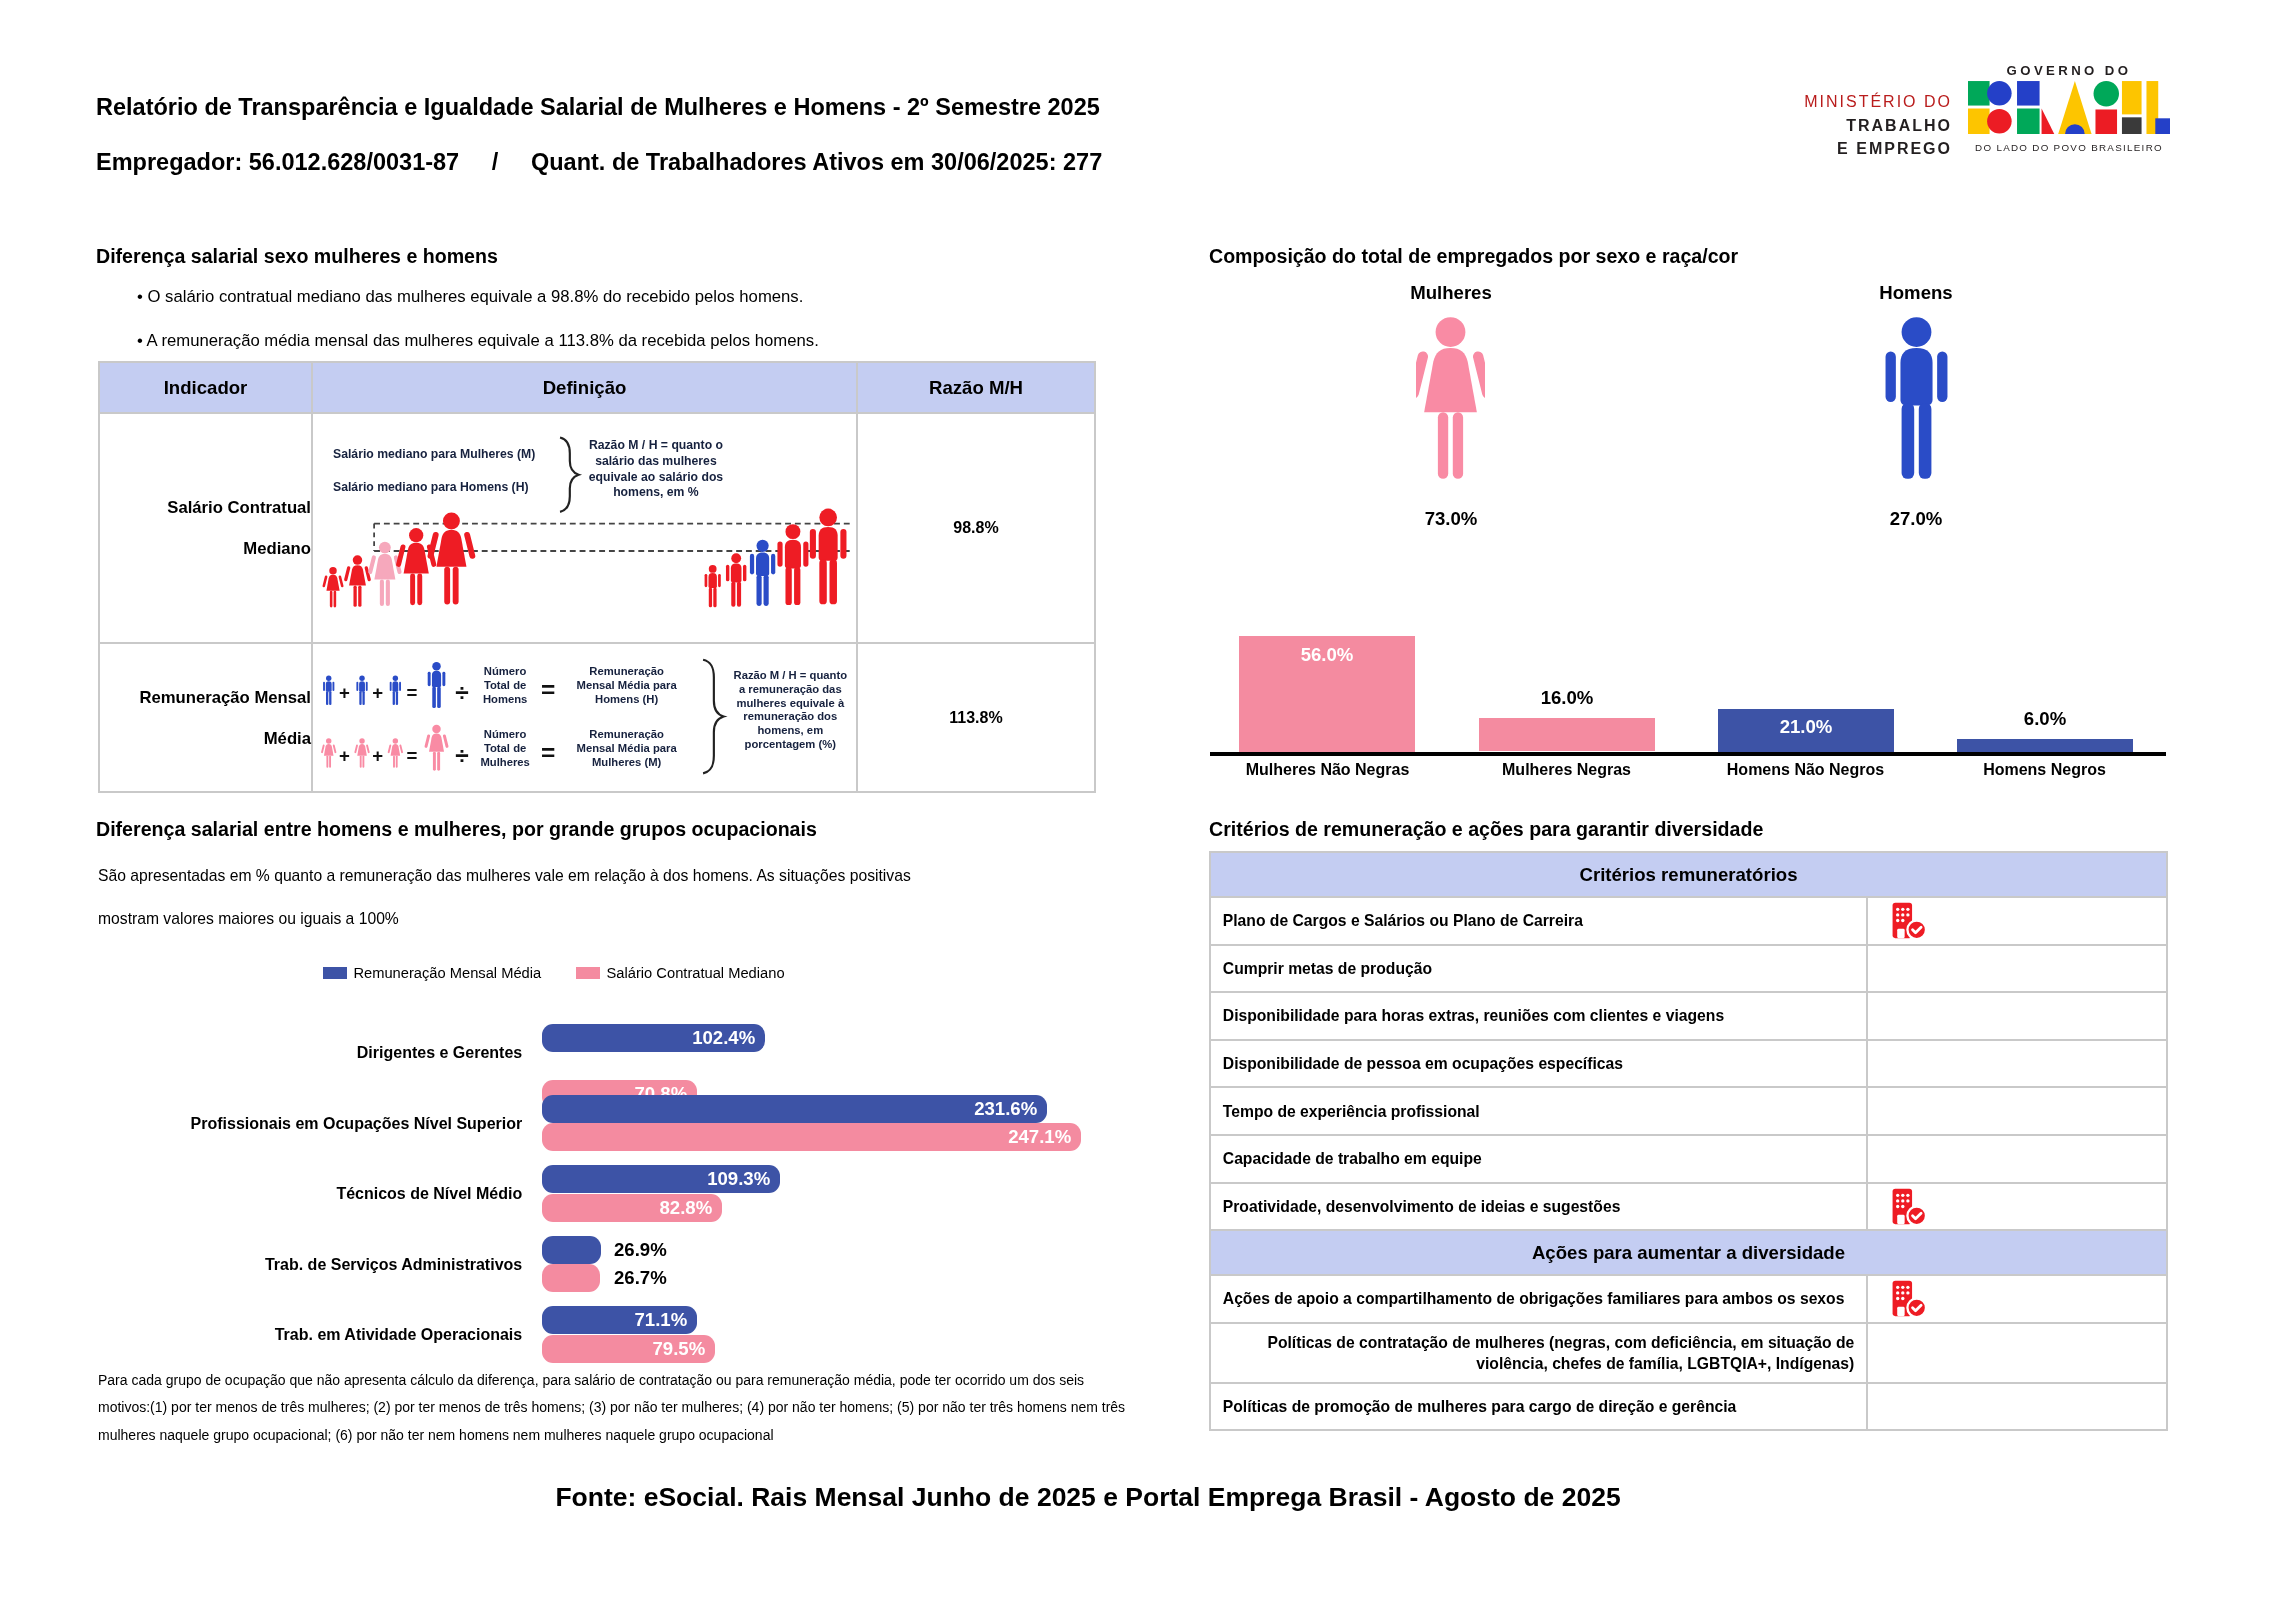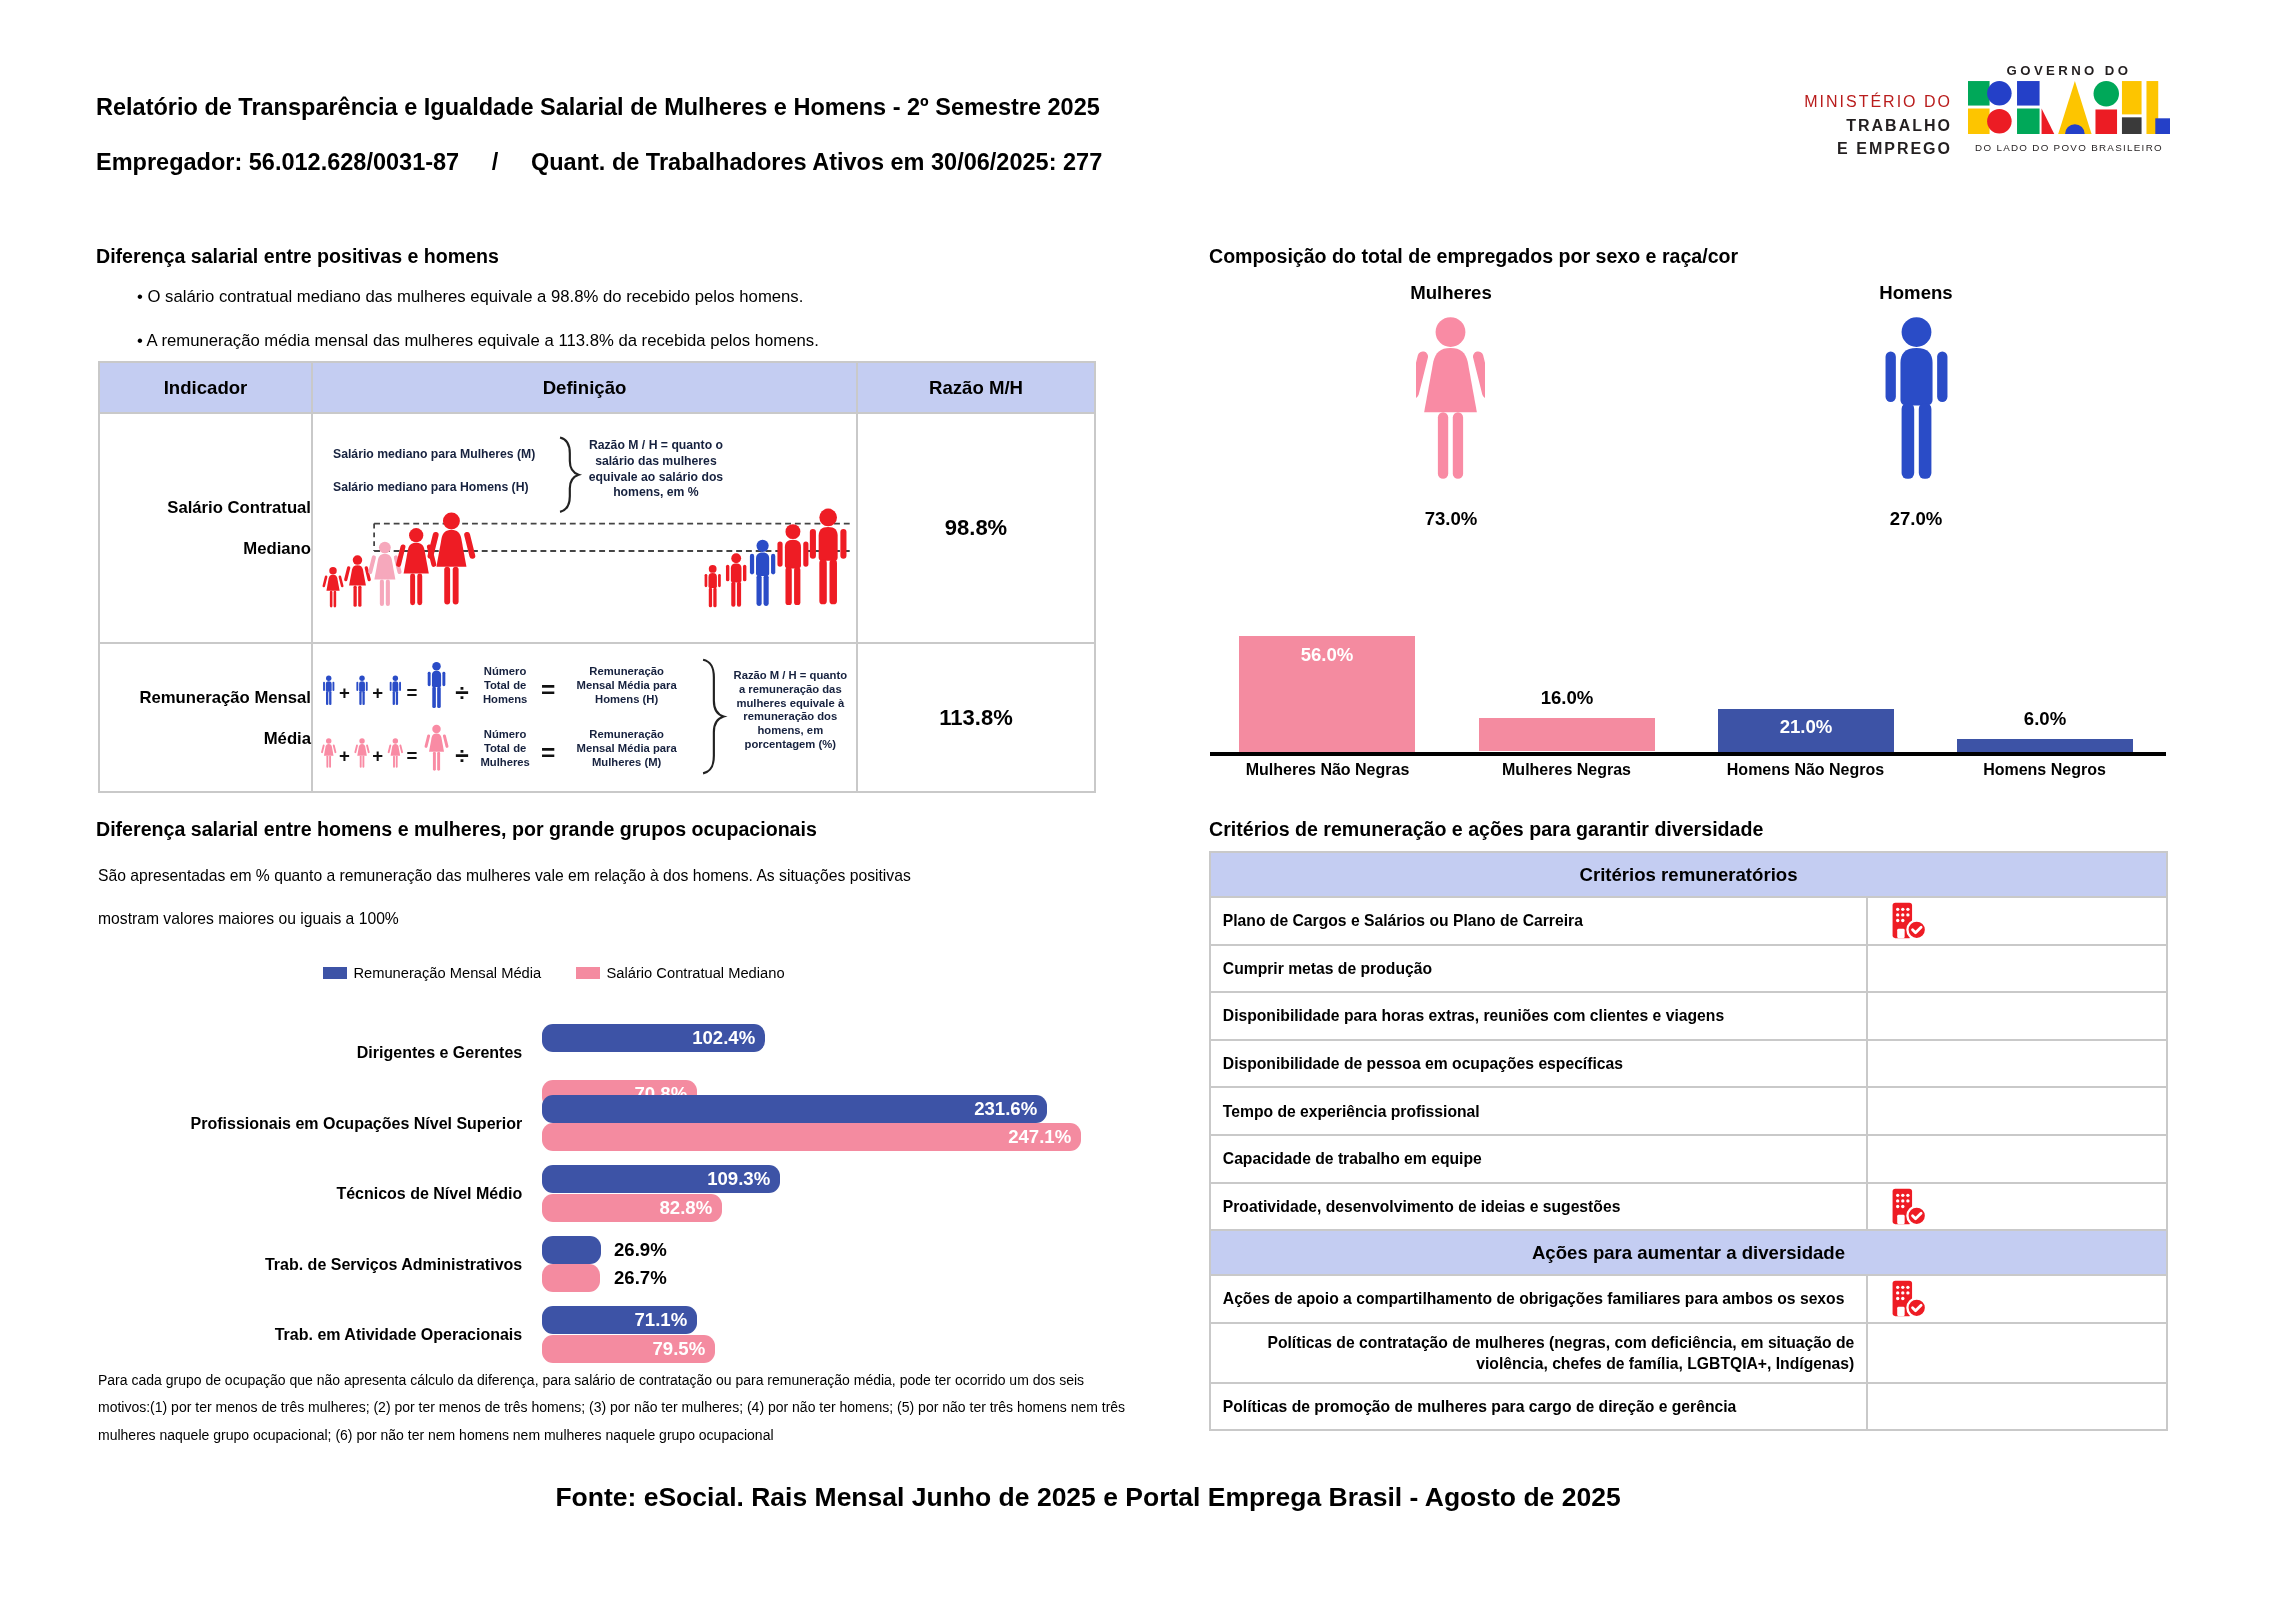--- a/index.html
+++ b/index.html
@@ -19,21 +19,21 @@
   .sec-head{position:absolute;font-size:19.6px;font-weight:bold;}
   .bullet{position:absolute;left:137px;font-size:16.7px;}
   
   #ratio-table{position:absolute;left:98px;top:361px;display:grid;
                grid-template-columns:211px 543px 236px;grid-template-rows:49px 228px 147px;
                gap:2px;background:#c9c9c9;border:2.9px solid #c9c9c9;text-align:right;}
   .t-cell{background:#fff;}
   .t-head{background:#c4cdf2;display:flex;align-items:center;justify-content:center;
           font-size:18.6px;font-weight:bold;}
   .t-ind{display:flex;align-items:center;padding-left:9.8px;font-size:16.7px;font-weight:bold;line-height:41px;}
-  .t-ratio{display:flex;align-items:center;justify-content:center;font-size:22px;font-weight:bold;}
+  .t-ratio{display:flex;align-items:center;justify-content:center;font-size:16px;font-weight:bold;}
   svg text{font-family:"Liberation Sans",sans-serif;fill:#16213e;font-weight:bold;}
   .d-lab{font-size:12.5px;}
   .d-mid{font-size:12.5px;text-anchor:middle;}
   .d-sm{font-size:11.5px;text-anchor:middle;}
   .d-op{font-size:19px;text-anchor:middle;fill:#111;}
   .d-opbig{font-size:25px;text-anchor:middle;fill:#111;}
   
   .subtitle{position:absolute;left:98px;font-size:15.7px;}
   #occ-legend{position:absolute;left:323px;top:965px;display:flex;gap:35px;font-size:14.7px;}
   .leg-item{display:flex;align-items:center;gap:6.9px;}
@@ -116,21 +116,21 @@
       <circle cx="141" cy="13" r="13" fill="#00a859"></circle>
       <rect x="130" y="29" width="22" height="25" fill="#ec1c24"></rect>
       <rect x="157" y="0" width="20" height="34" fill="#fdc500"></rect>
       <rect x="157" y="37" width="20" height="17" fill="#3a3a3a"></rect>
       <rect x="182" y="0" width="12" height="54" fill="#fdc500"></rect>
       <rect x="191" y="38" width="15" height="16" fill="#2440c8"></rect>
     </svg>
     <div class="g-tag">DO LADO DO POVO BRASILEIRO</div>
   </div>
 
-  <div class="sec-head" style="left:96px;top:245px">Diferença salarial entre positivas e homens</div>
+  <div class="sec-head" style="left:96px;top:245px">Diferença salarial sexo mulheres e homens</div>
   <div class="bullet" style="top:287px">• O salário contratual mediano das mulheres equivale a 98.8% do recebido pelos homens.</div>
   <div class="bullet" style="top:331px">• A remuneração média mensal das mulheres equivale a 113.8% da recebida pelos homens.</div>
 
   <div id="ratio-table">
     <div class="t-cell t-head">Indicador</div>
     <div class="t-cell t-head">Definição</div>
     <div class="t-cell t-head">Razão M/H</div>
 
     <div class="t-cell t-ind">Salário Contratual Mediano</div>
     <div class="t-cell">

